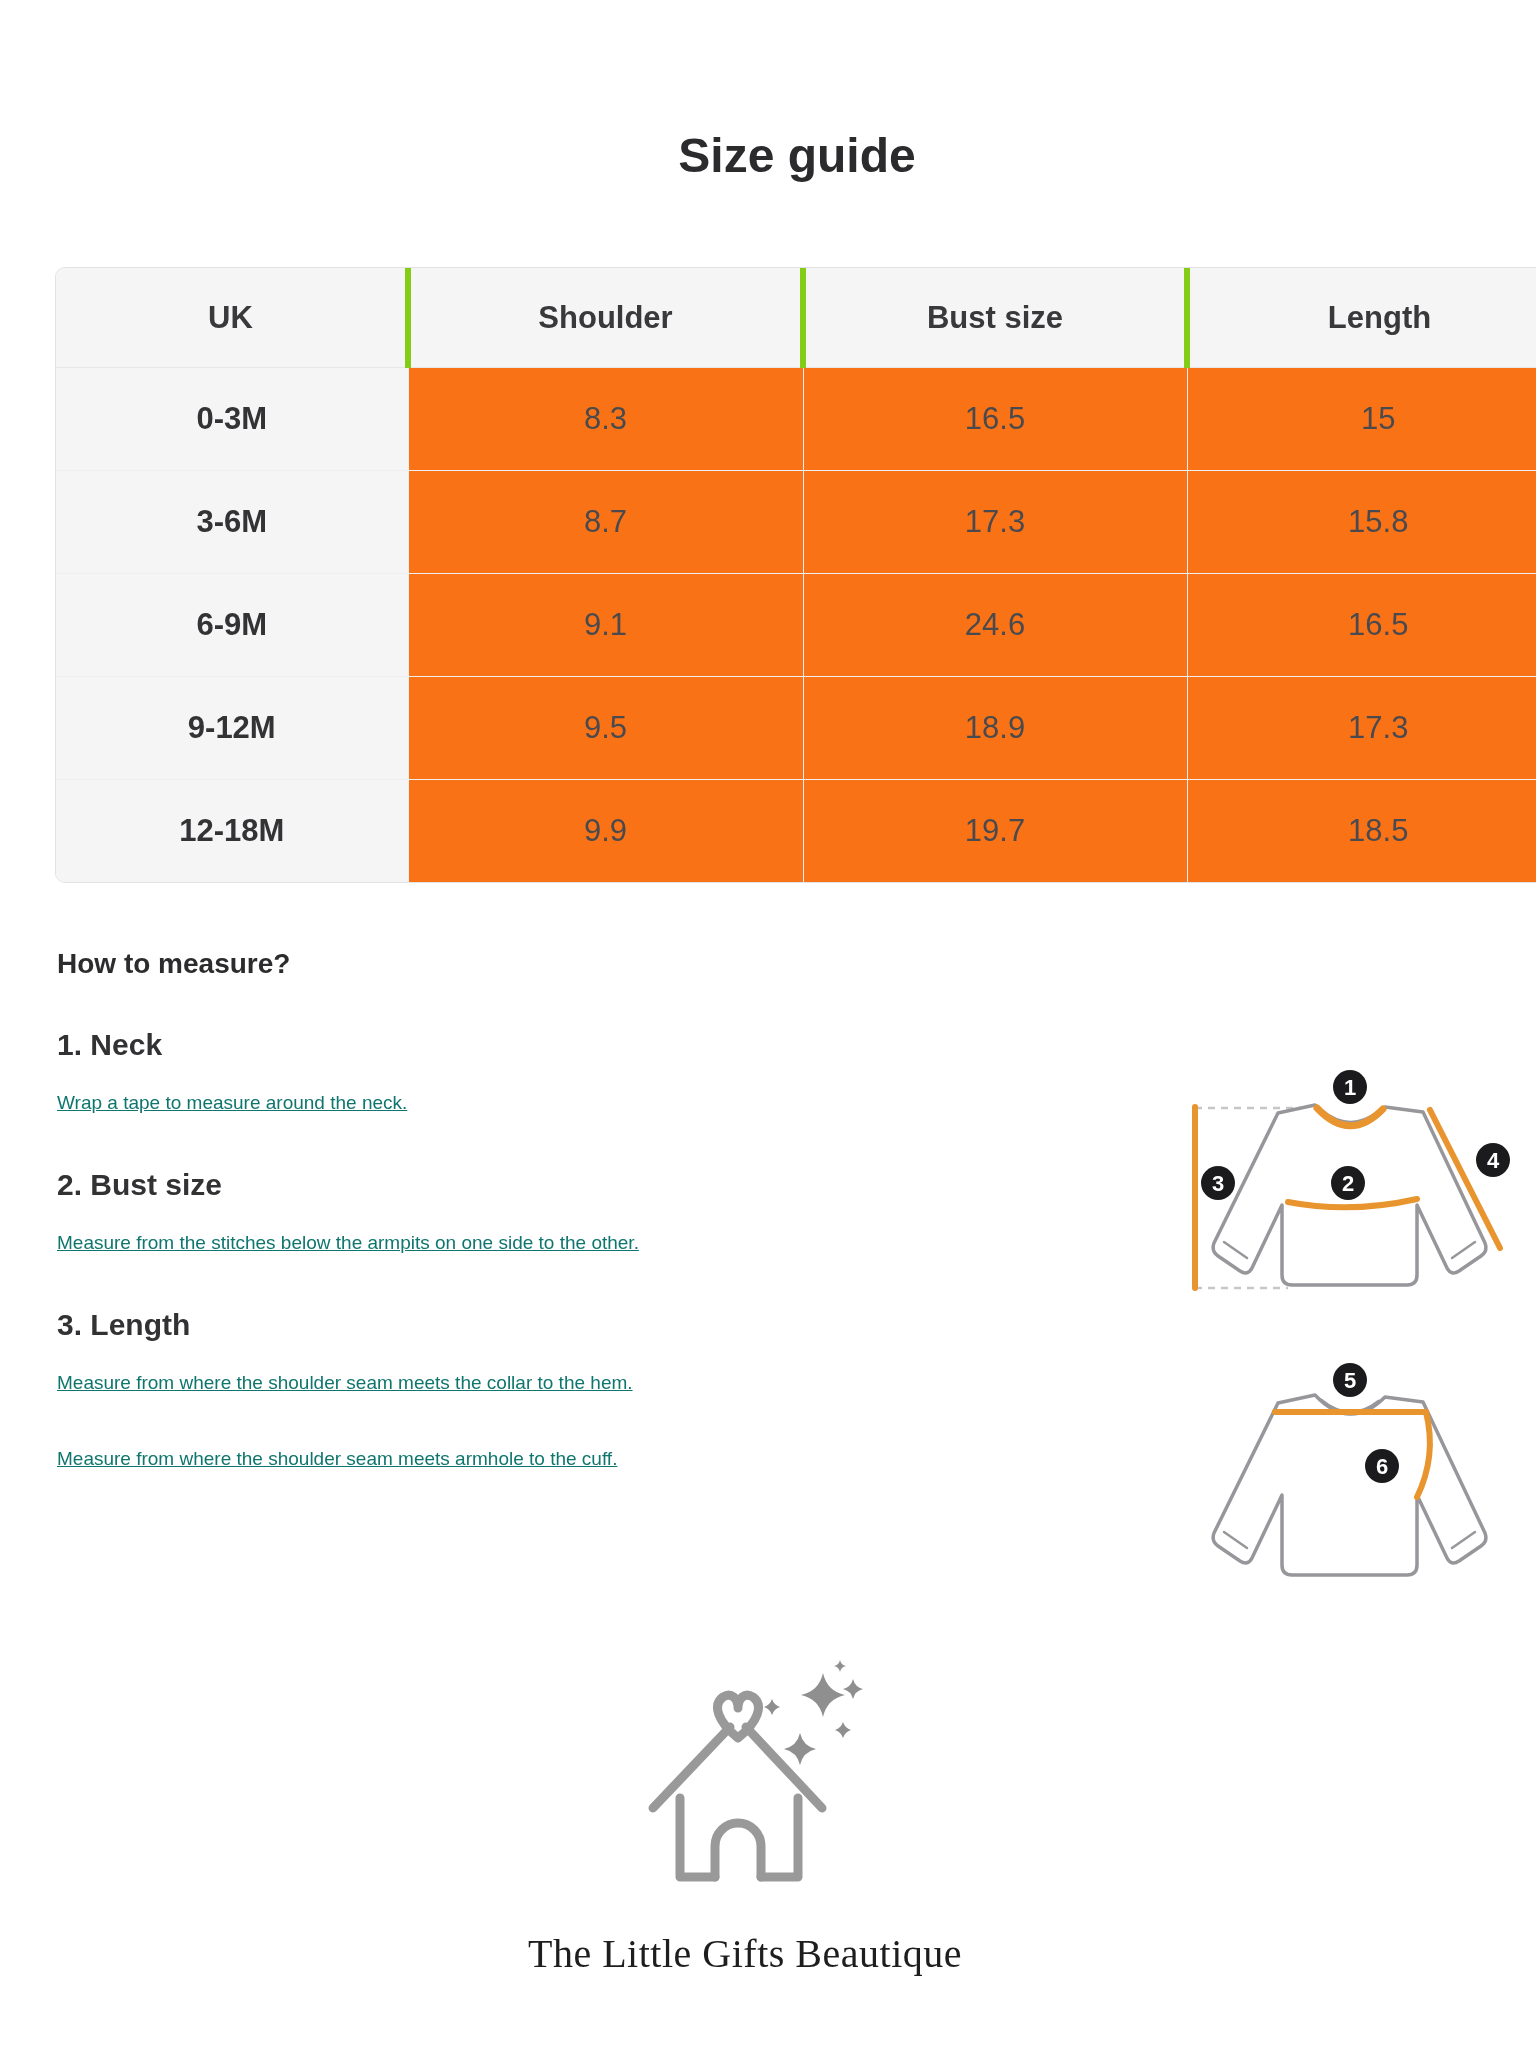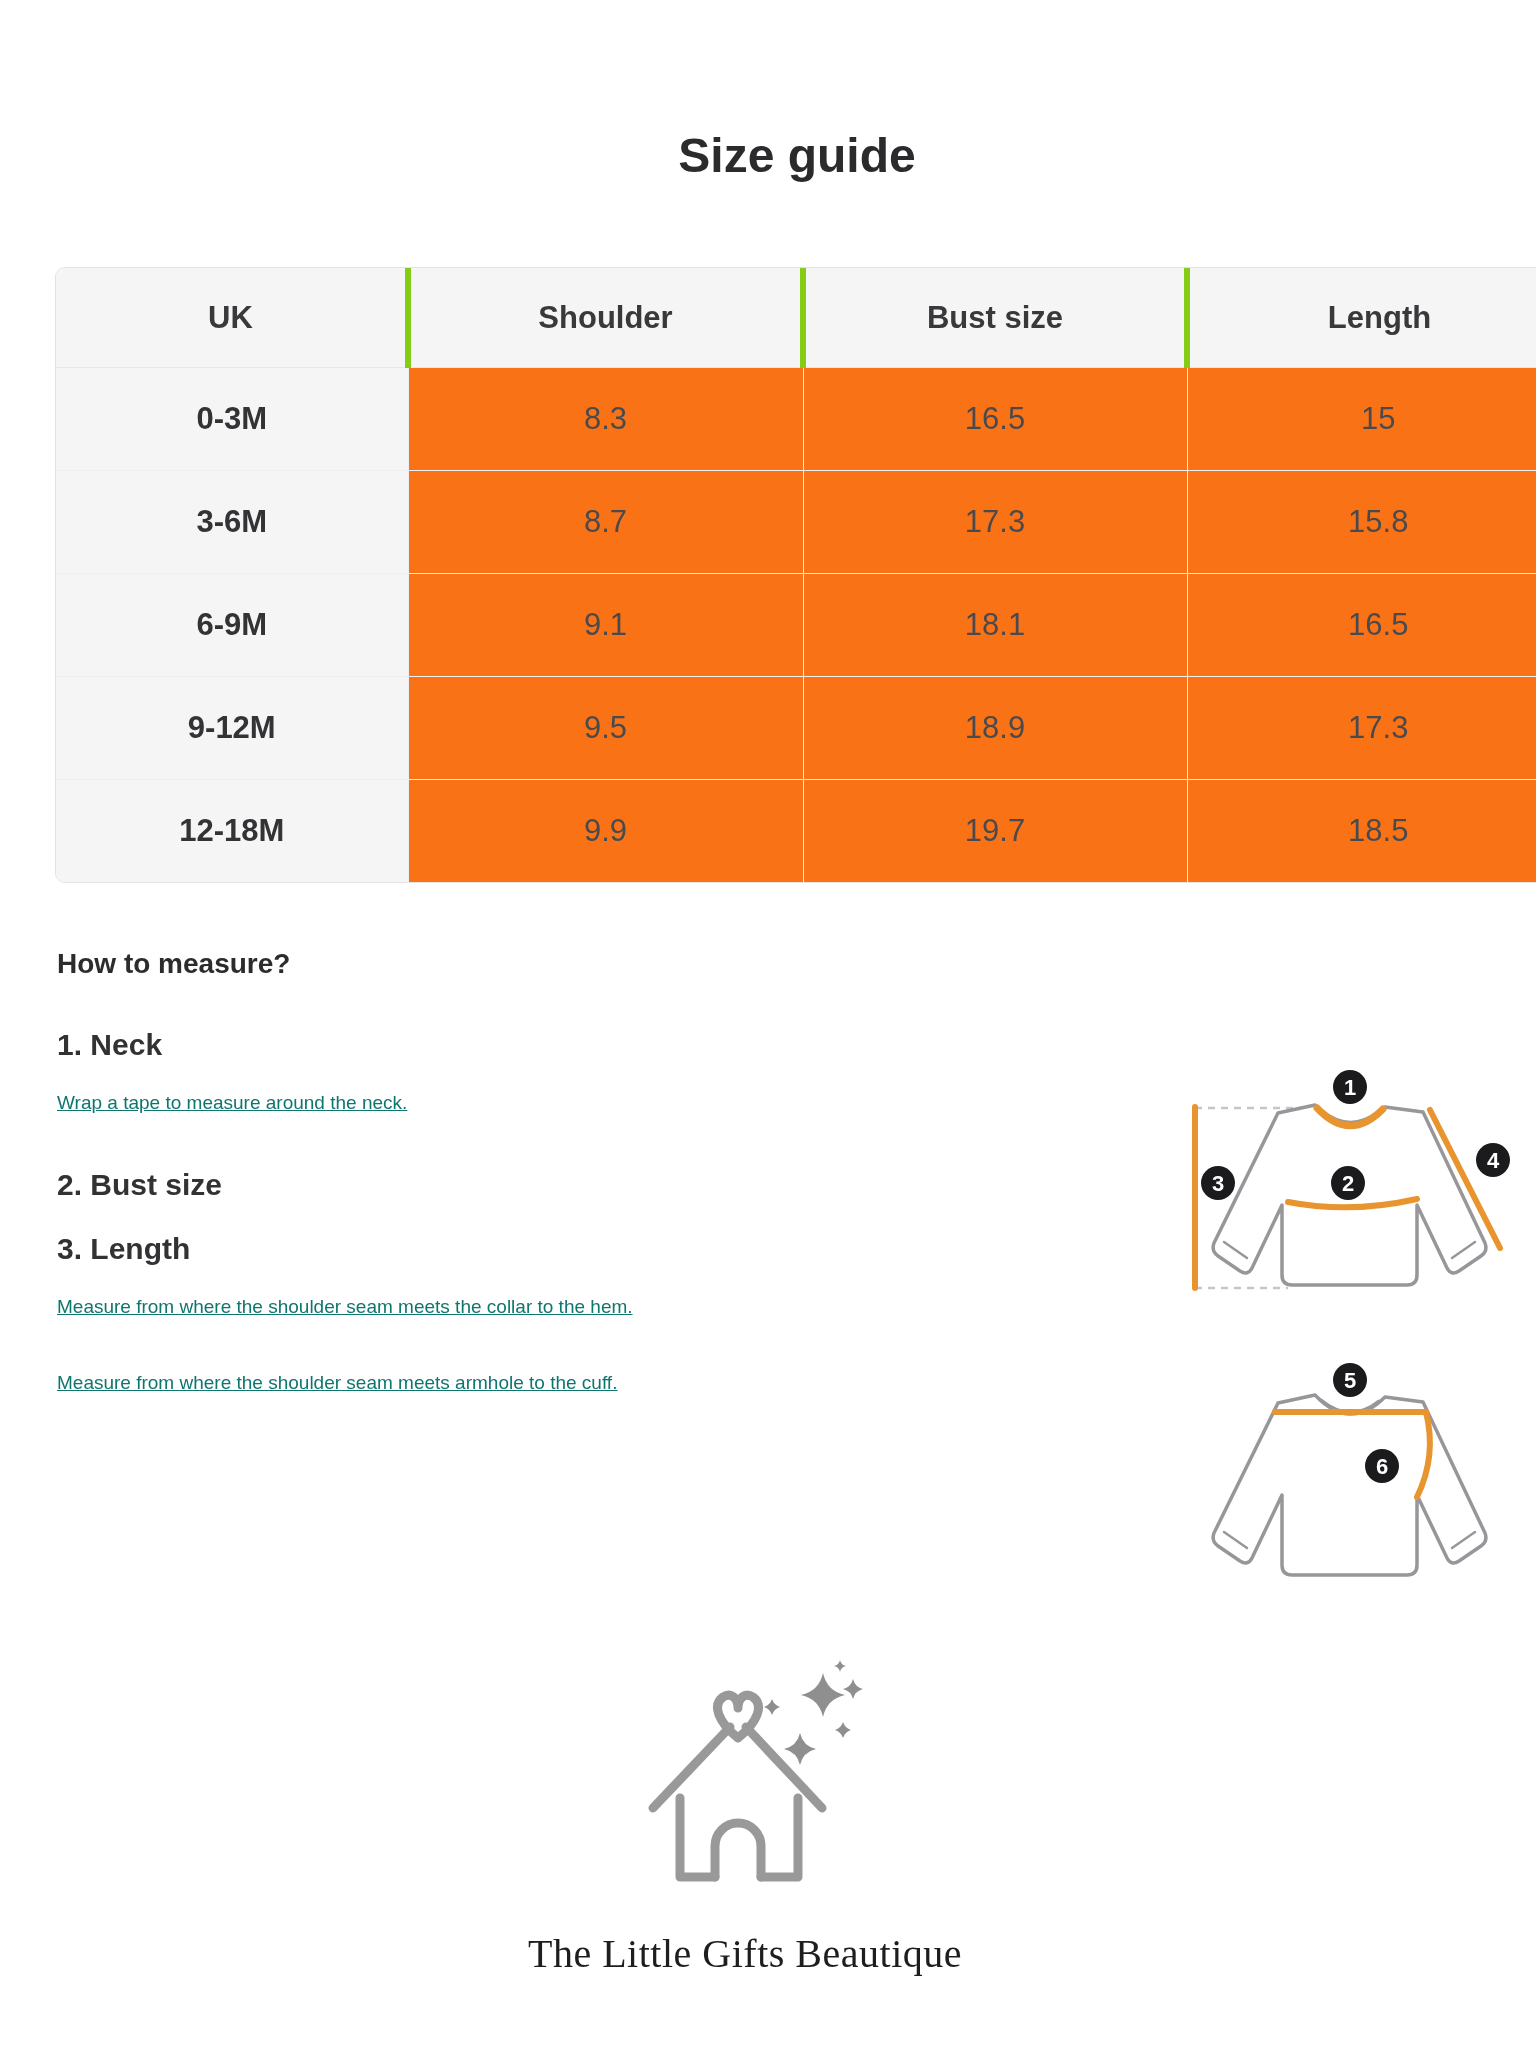--- a/index.html
+++ b/index.html
@@ -104,21 +104,21 @@
         </tr>
         <tr>
           <td class="rowhead">3-6M</td>
           <td>8.7</td>
           <td>17.3</td>
           <td>15.8</td>
         </tr>
         <tr>
           <td class="rowhead">6-9M</td>
           <td>9.1</td>
-          <td>18.1</td>
+          <td>24.6</td>
           <td>16.5</td>
         </tr>
         <tr>
           <td class="rowhead">9-12M</td>
           <td>9.5</td>
           <td>18.9</td>
           <td>17.3</td>
         </tr>
         <tr>
           <td class="rowhead">12-18M</td>
@@ -133,20 +133,21 @@
 <div class="abs" id="howto">
   <h2>How to measure?</h2>
   <div id="steps-container">
   <div class="step">
     <h3>1. Neck</h3>
     <p>Wrap a tape to measure around the neck.</p>
   </div>
 
   <div class="step">
     <h3>2. Bust size</h3>
+    <p>Measure from the stitches below the armpits on one side to the other.</p>
   </div>
 
   <div class="step">
     <h3>3. Length</h3>
     <p>Measure from where the shoulder seam meets the collar to the hem.</p>
   </div>
 
   <div class="step">
     <p>Measure from where the shoulder seam meets armhole to the cuff.</p>
   </div>

